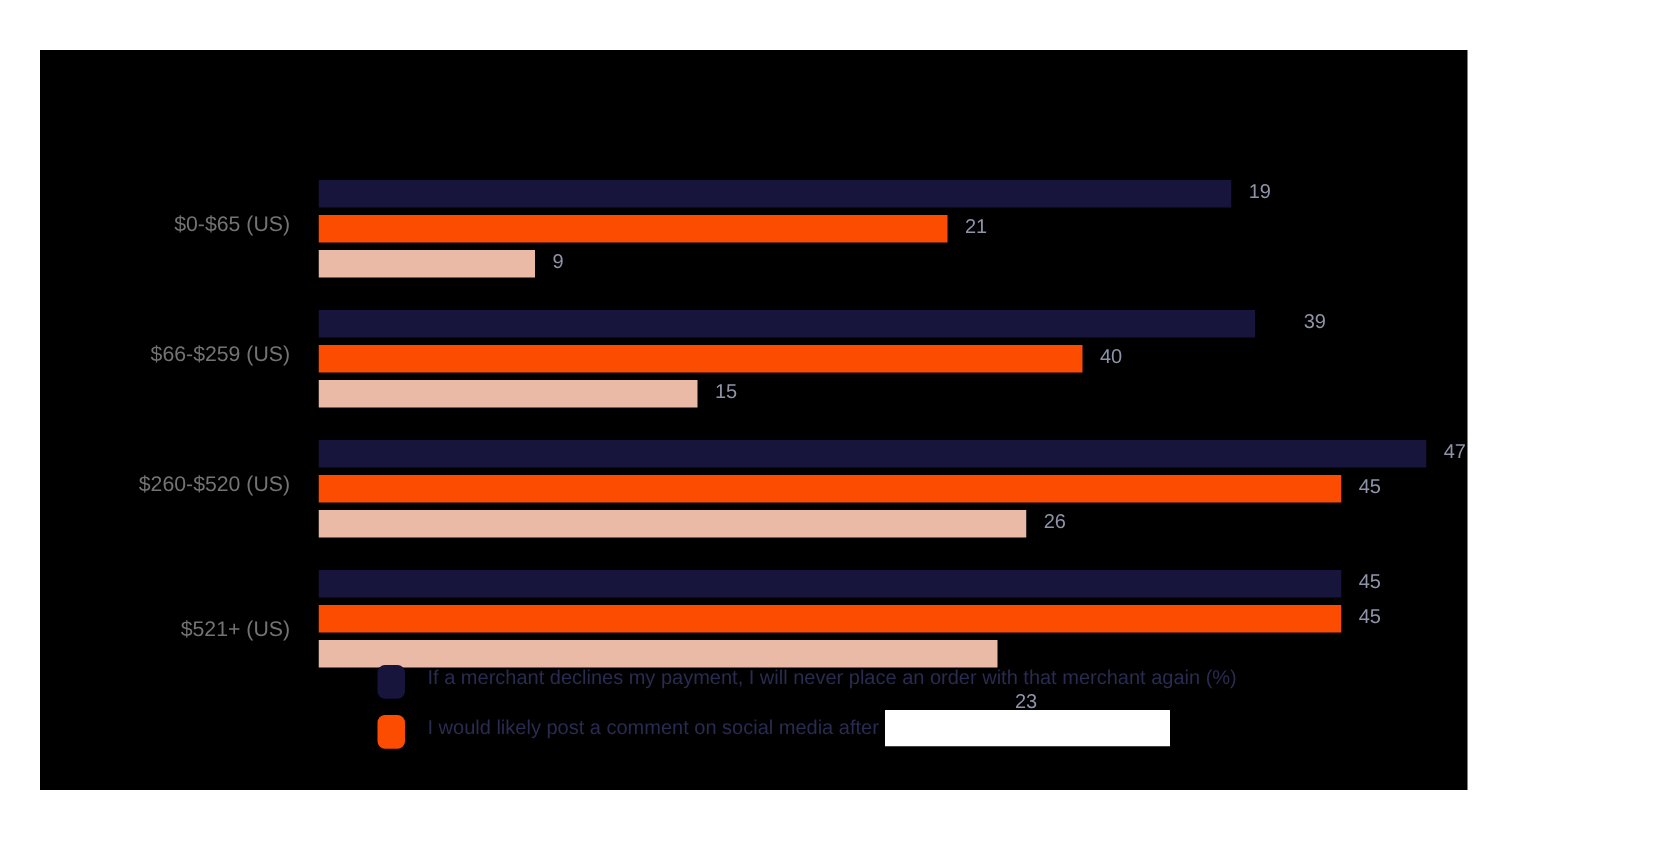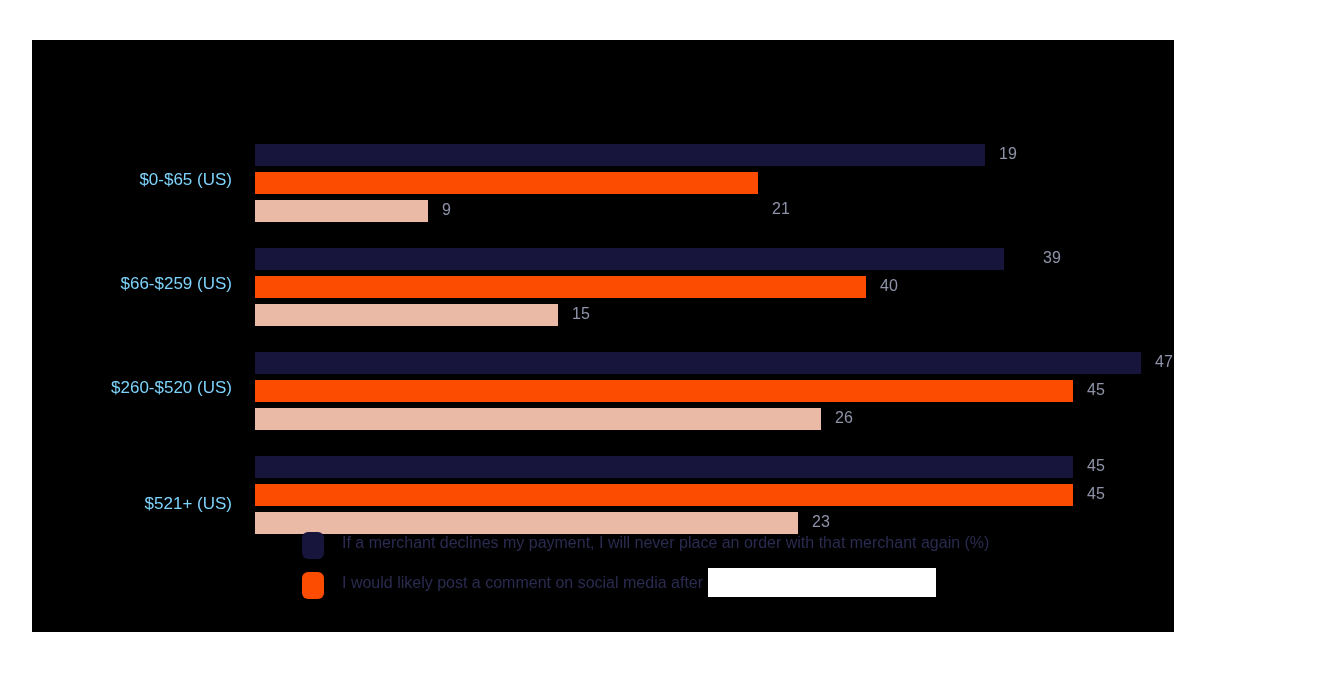--- a/index.html
+++ b/index.html
@@ -51,21 +51,21 @@
     left: 0;
     width: 1142px;
   }
 
   .cat-label {
     position: absolute;
     left: 0px;
     width: 200px;
     text-align: right;
     font-size: 17px;
-    color: #7dd3fc;
+    color: #737373;
     white-space: nowrap;
   }
 
   .bar-row {
     position: absolute;
     left: 223px;
     height: 22px;
   }
 
   .bar {
@@ -138,21 +138,21 @@
 
 
     <div class="group" style="top:70px;">
       <div class="cat-label" style="top:60px;">$0-$65 (US)</div>
       <div class="bar-row" style="top:34px;">
         <div class="bar s0" style="width:730px;"></div>
         <div class="bar-value" style="left:744px;">19</div>
       </div>
       <div class="bar-row" style="top:62px;">
         <div class="bar s1" style="width:503px;"></div>
-        <div class="bar-value" style="left:517px;margin-top:27px;">21</div>
+        <div class="bar-value" style="left:517px;">21</div>
       </div>
       <div class="bar-row" style="top:90px;">
         <div class="bar s2" style="width:173px;"></div>
         <div class="bar-value" style="left:187px;">9</div>
       </div>
     </div>
 
     <div class="group" style="top:174px;">
       <div class="cat-label" style="top:60px;">$66-$259 (US)</div>
       <div class="bar-row" style="top:34px;">
@@ -190,21 +190,21 @@
       <div class="bar-row" style="top:34px;">
         <div class="bar s0" style="width:818px;"></div>
         <div class="bar-value" style="left:832px;">45</div>
       </div>
       <div class="bar-row" style="top:62px;">
         <div class="bar s1" style="width:818px;"></div>
         <div class="bar-value" style="left:832px;">45</div>
       </div>
       <div class="bar-row" style="top:90px;">
         <div class="bar s2" style="width:543px;"></div>
-        <div class="bar-value" style="left:557px;">23</div>
+        <div class="bar-value" style="left:557px;margin-top:40px;">23</div>
       </div>
     </div>
 
     <div id="legend">
       <div class="legend-item">
         <span class="legend-swatch s0"></span>
         <span class="legend-label">If a merchant declines my payment, I will never place an order with that merchant again (%)</span>
       </div>
       <div class="legend-item">
         <span class="legend-swatch s1"></span>

